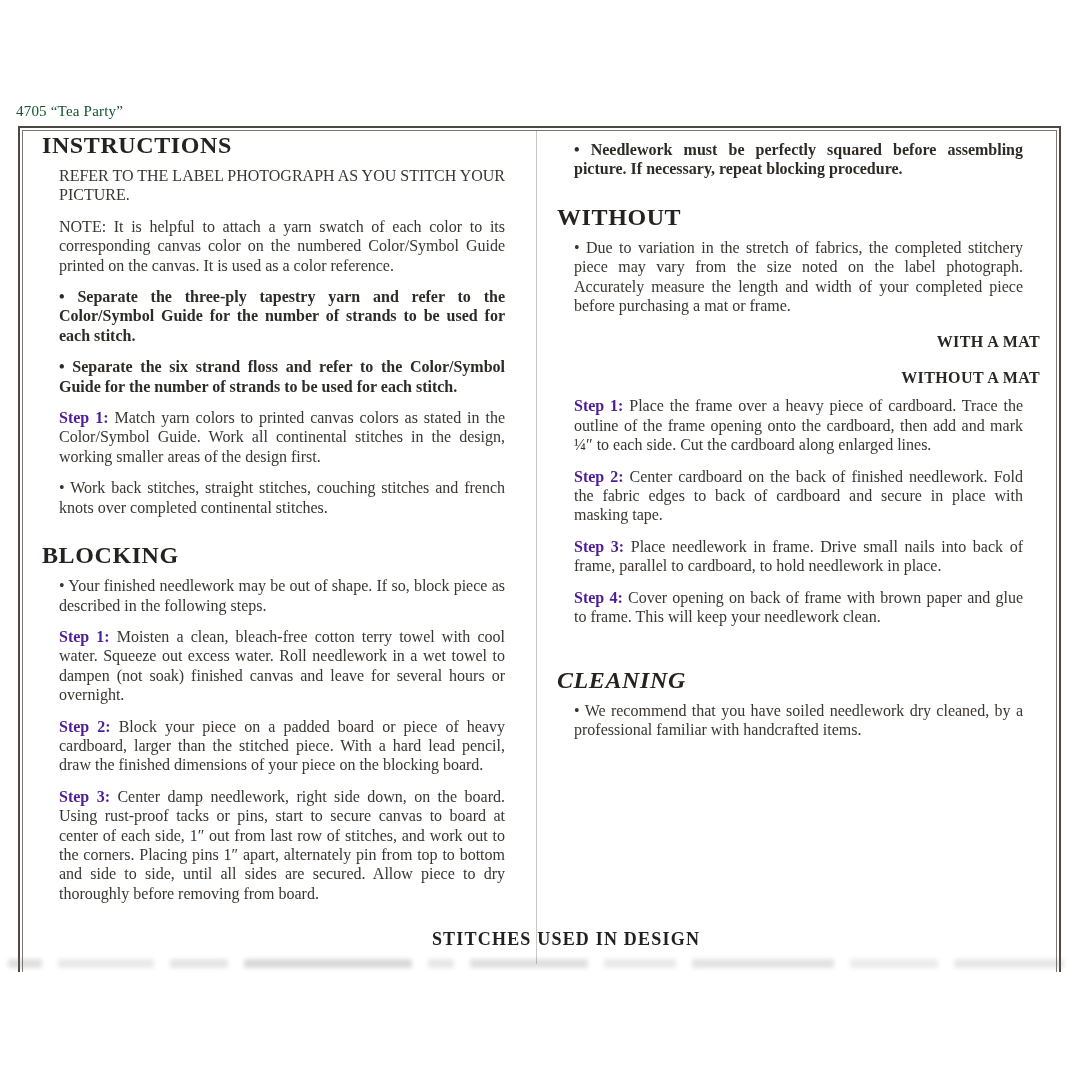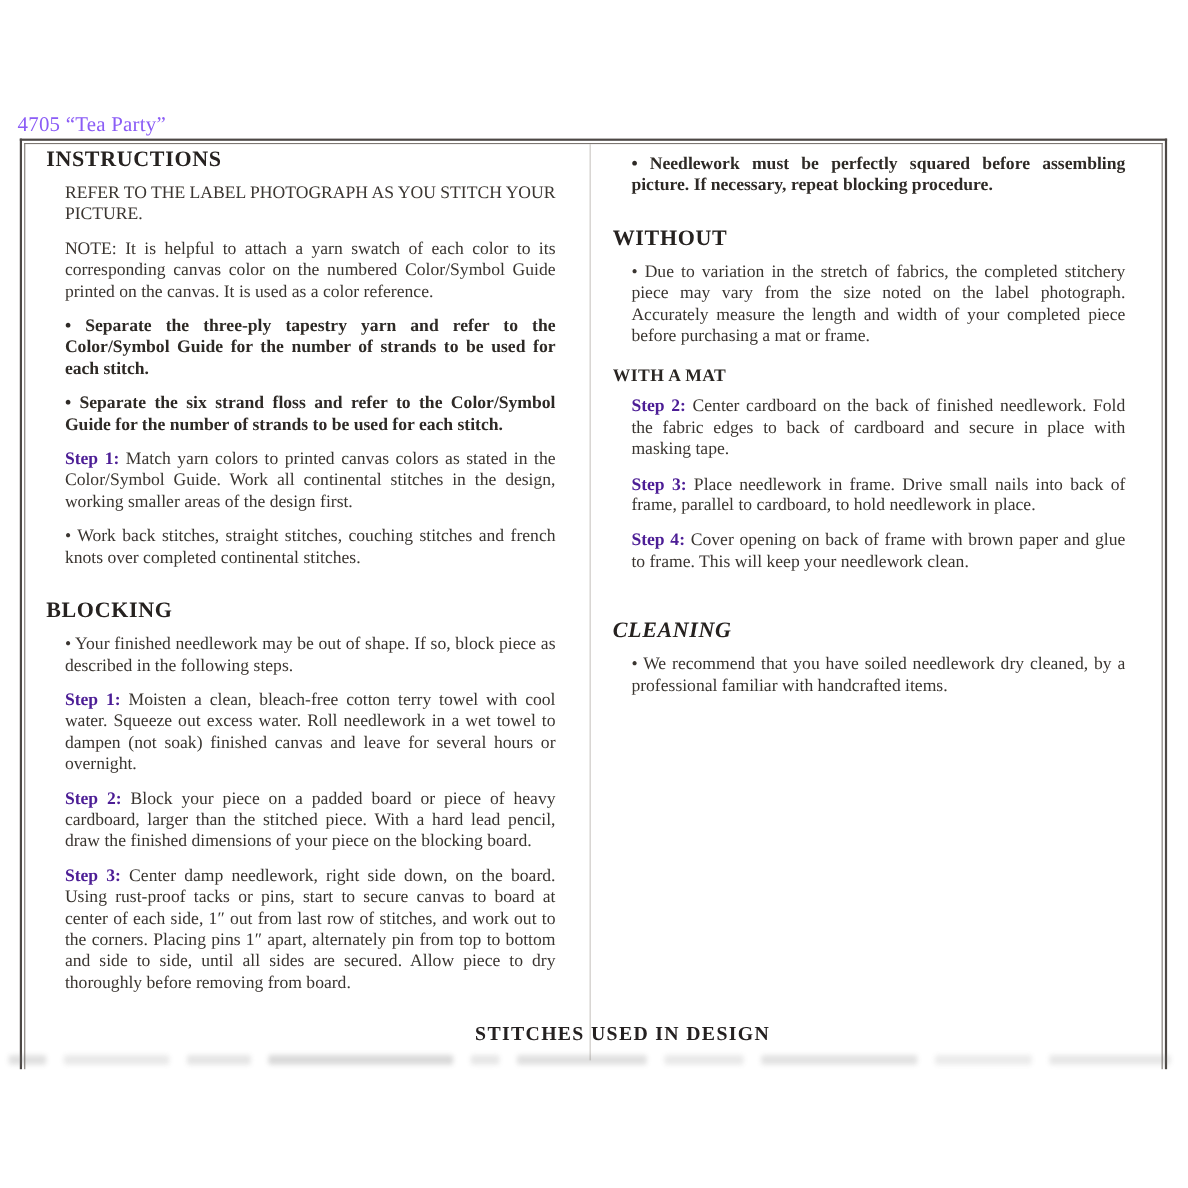--- a/index.html
+++ b/index.html
@@ -5,49 +5,49 @@
   html,body { margin:0; padding:0; }
   body {
     width:1080px; height:1080px; background:#ffffff; position:relative;
     font-family:"Liberation Serif", serif; color:#37322d;
     -webkit-font-smoothing:antialiased;
   }
   .page { position:absolute; inset:0; background:#fff; overflow:hidden; }
 
   .header-label {
     position:absolute; left:16px; top:103px;
-    font-size:19px; color:#8b5cf6; letter-spacing:.2px;
+    font-size:15px; color:#14532d; letter-spacing:.2px;
   }
 
   .frame {
     position:absolute; left:18px; top:126px; width:1039px; height:844px;
     border:2px solid #4d4845; border-bottom:none;
   }
   .frame-inner {
     position:absolute; left:2px; top:2px; right:2px; bottom:0;
     border:1px solid #7d7772; border-bottom:none;
   }
   .divider {
     position:absolute; left:536px; top:131px; width:1px; height:833px;
     background:#c9c5c0;
   }
 
   .col { position:absolute; text-align:justify; font-size:16px; line-height:19.4px; color:#3a3530; }
   .col.left  { left:42px;  top:134px; width:480px; }
   .col.right { left:557px; top:140px; width:483px; }
 
   .h1 {
-    font-size:20px; font-weight:bold; letter-spacing:.6px; color:#262220;
+    font-size:24px; font-weight:bold; letter-spacing:.6px; color:#262220;
     margin:27px 0 10px; text-align:left; line-height:22px;
   }
   .h1.first { margin-top:0; }
   .h1.cleaning { margin-top:42px;font-style:italic; }
   .sub {
     font-size:16px; font-weight:bold; letter-spacing:.4px; color:#2a2623;
-    margin:17px 0 9px; text-align:left; line-height:19px;
+    margin:17px 0 9px; text-align:right; line-height:19px;
   }
   .para { margin:0 17px 12px; }
   .para.bold { font-weight:bold; color:#2e2a26; }
   .para b { color:#4c1d95;font-family:Liberation Serif, serif; }
 
   .footer-heading {
     position:absolute; left:0; top:929px; width:1080px; text-align:center;
     font-weight:bold; font-size:18px; letter-spacing:1.2px; color:#242020;padding-left:26px;
   }
 
@@ -88,20 +88,22 @@
   </div>
 
   <div class="col right">
     <p class="para bold">• Needlework must be perfectly squared before assembling picture. If necessary, repeat blocking procedure.</p>
 
     <div class="h1">WITHOUT</div>
     <p class="para">• Due to variation in the stretch of fabrics, the completed stitchery piece may vary from the size noted on the label photograph. Accurately measure the length and width of your completed piece before purchasing a mat or frame.</p>
 
     <div class="sub">WITH A MAT</div>
 
+    <div class="sub">WITHOUT A MAT</div>
+    <p class="para"><b>Step 1:</b><span> Place the frame over a heavy piece of cardboard. Trace the outline of the frame opening onto the cardboard, then add and mark ¼″ to each side. Cut the cardboard along enlarged lines.</span></p>
     <p class="para"><b>Step 2:</b><span> Center cardboard on the back of finished needlework. Fold the fabric edges to back of cardboard and secure in place with masking tape.</span></p>
     <p class="para"><b>Step 3:</b><span> Place needlework in frame. Drive small nails into back of frame, parallel to cardboard, to hold needlework in place.</span></p>
     <p class="para"><b>Step 4:</b><span> Cover opening on back of frame with brown paper and glue to frame. This will keep your needlework clean.</span></p>
 
     <div class="h1 cleaning">CLEANING</div>
     <p class="para">• We recommend that you have soiled needlework dry cleaned, by a professional familiar with handcrafted items.</p>
   </div>
 
   <div class="footer-heading">STITCHES USED IN DESIGN</div>
 

